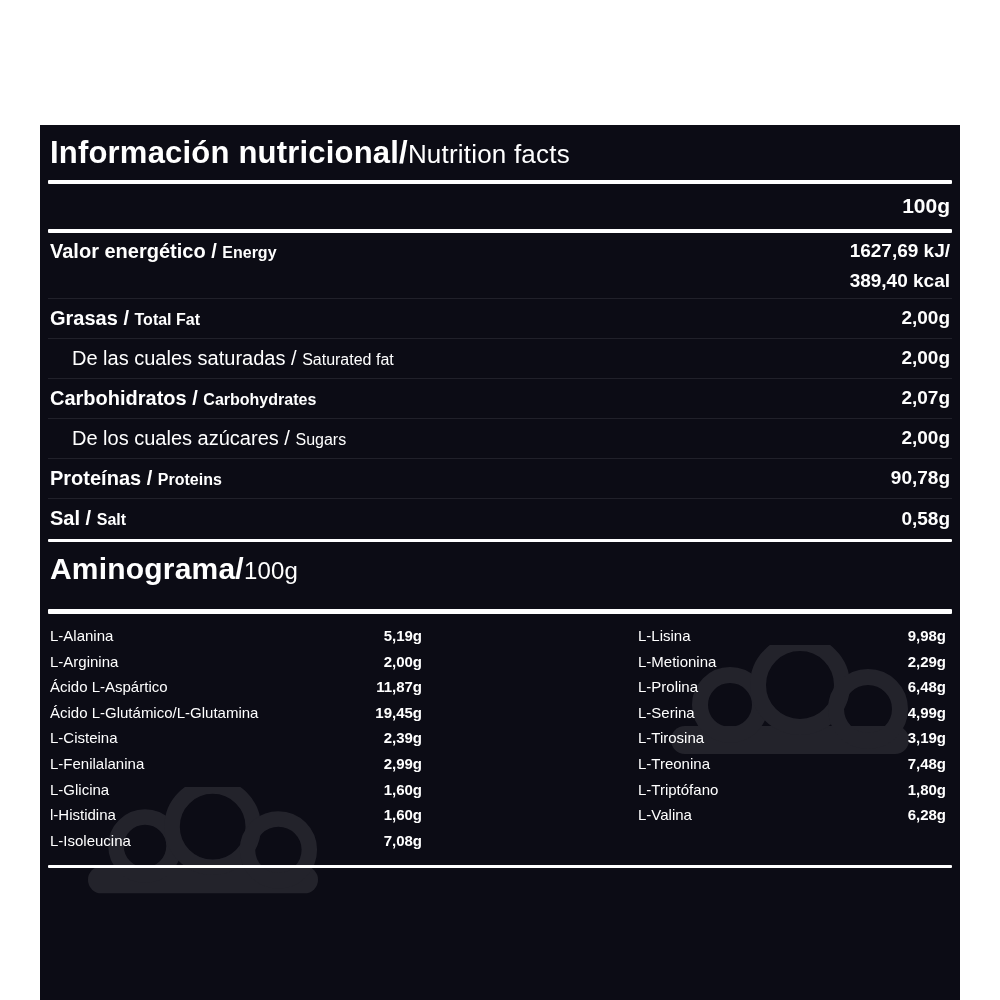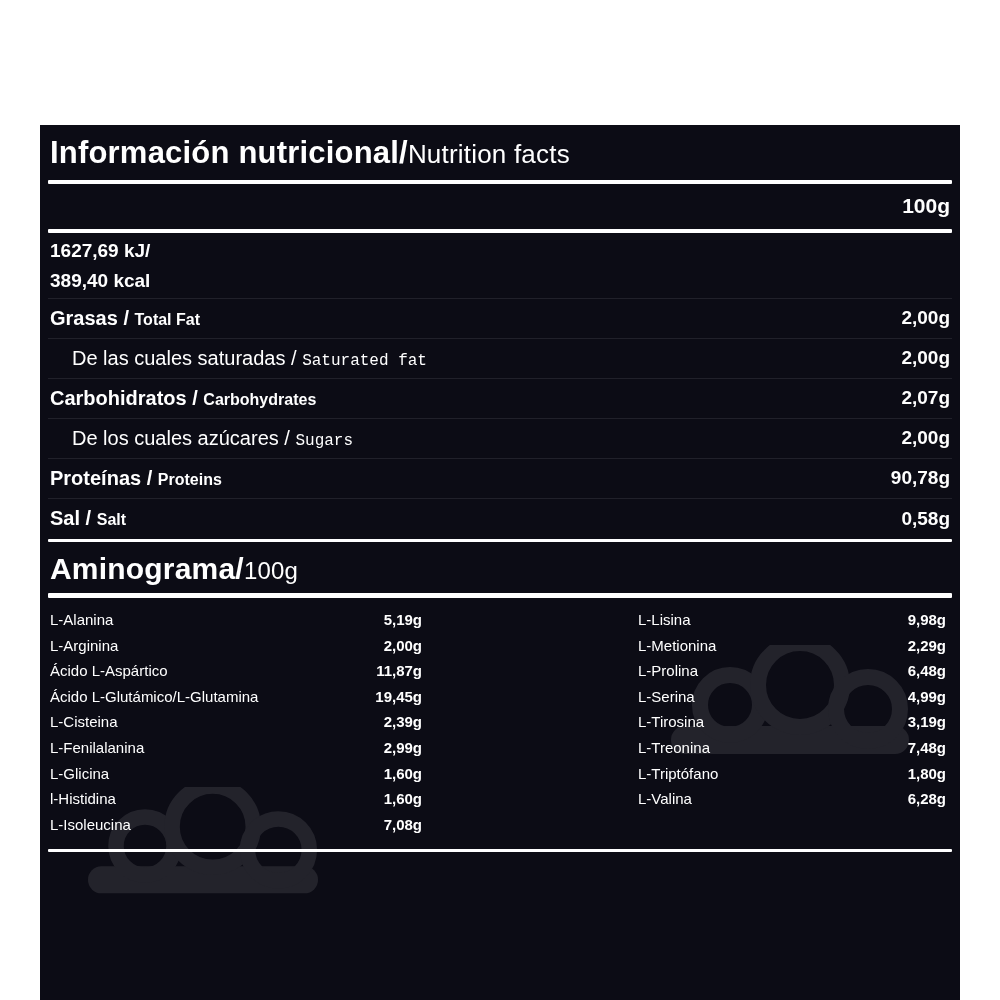--- a/index.html
+++ b/index.html
@@ -47,29 +47,29 @@
   .nrow{
     display:flex;justify-content:space-between;align-items:center;
     min-height:40px;padding:0 2px;
     border-bottom:1px solid var(--row-separator);
   }
   .nrow:last-child{border-bottom:none;}
   .nrow .es,.nrow .sep{font-size:20px;font-weight:700;}
   .nrow .en{font-size:16px;font-weight:700;}
   .nrow.sub .nlabel{padding-left:22px;}
   .nrow.sub .es,.nrow.sub .sep{font-weight:400;}
-  .nrow.sub .en{font-weight:400;font-family:Liberation Mono, monospace;}
+  .nrow.sub .en{font-weight:400;}
   .nvalues{font-weight:700;font-size:19px;text-align:right;}
   .vline{line-height:30px;}
   .nrow.multi{align-items:flex-start;min-height:66px;}
   .nrow.multi .nlabel{padding-top:7px;}
   .nrow.multi .nvalues{padding-top:3px;}
 
   h2.amino-title{
-    margin:0;padding:10px 2px 8px;
+    margin:0;padding:10px 2px 24px;
     font-size:30px;line-height:1.1;font-weight:700;letter-spacing:0.2px;
   }
   .a-en{font-weight:400;font-size:24px;}
 
   .amino-grid{
     display:grid;grid-template-columns:372px 308px;column-gap:216px;
     padding:9px 2px 6px;
   }
   .arow{
     display:flex;justify-content:space-between;align-items:center;
@@ -103,20 +103,21 @@
     <div class="rule rule-4"></div>
 
     <div class="serving-row">
       <span>100g</span>
     </div>
 
     <div class="rule rule-4"></div>
 
     <div id="nutrition-rows">
   <div class="nrow multi">
+    <div class="nlabel"><span class="es">Valor energético</span><span class="sep"> / </span><span class="en">Energy</span></div>
     <div class="nvalues">
             <div class="vline">1627,69 kJ/</div>
             <div class="vline">389,40 kcal</div>
           </div>
   </div>
 
   <div class="nrow">
     <div class="nlabel"><span class="es">Grasas</span><span class="sep"> / </span><span class="en">Total Fat</span></div>
     <div class="nvalues">
             <div class="vline">2,00g</div>

